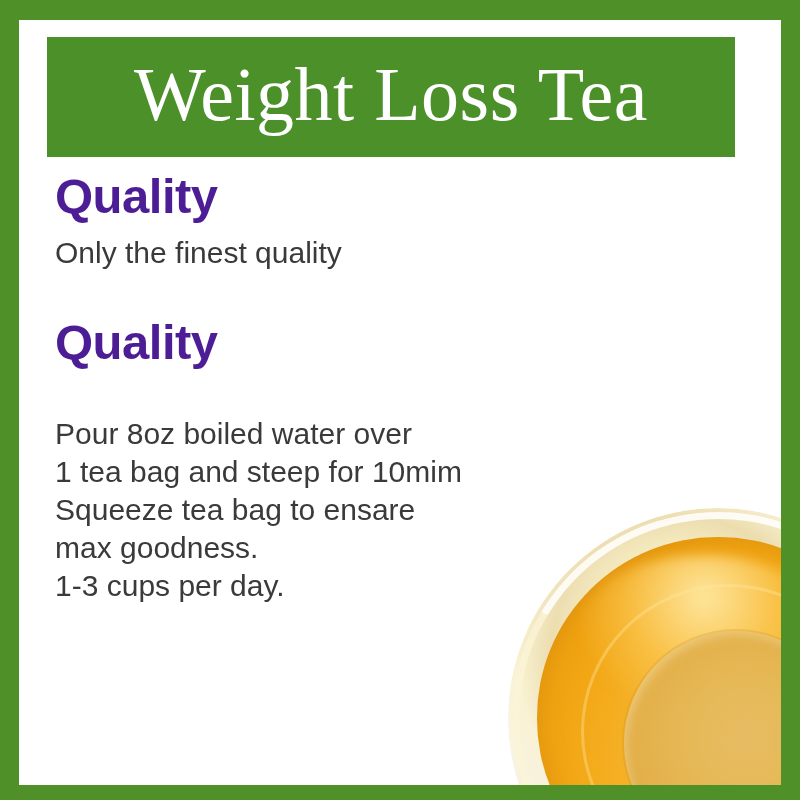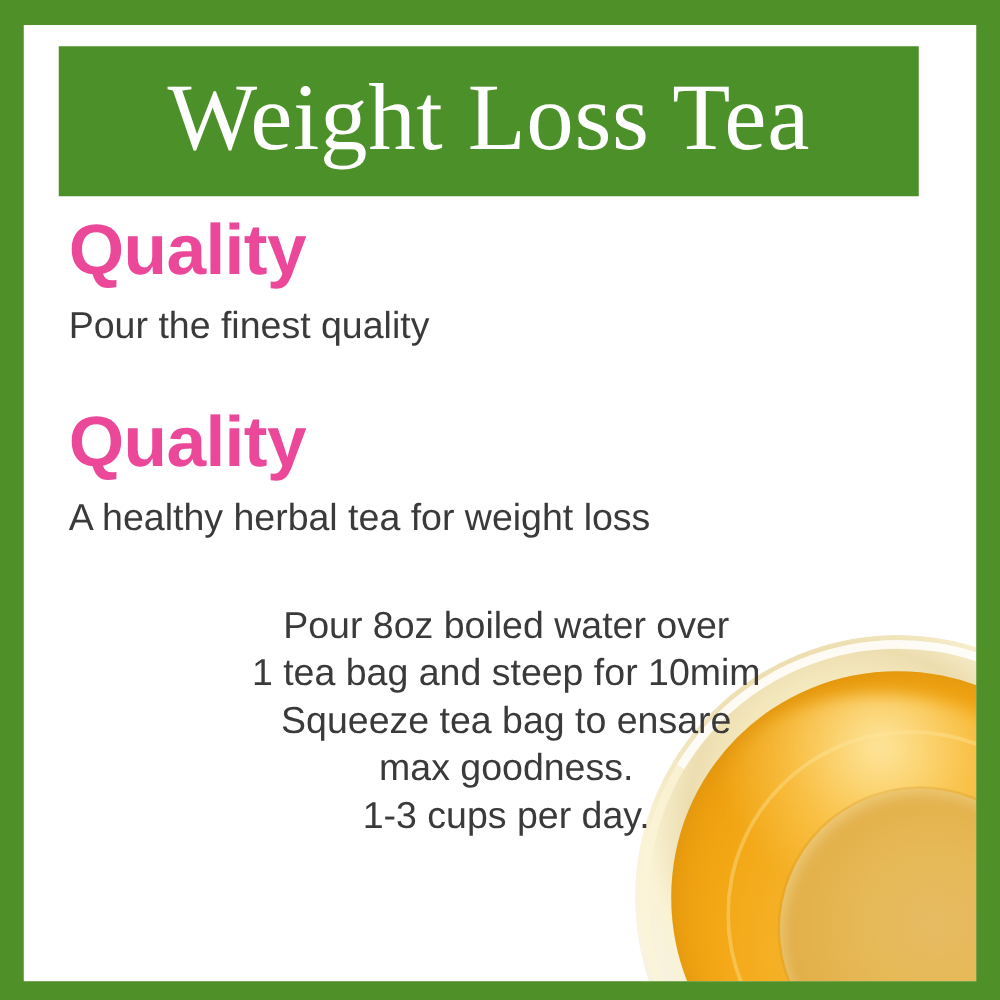--- a/index.html
+++ b/index.html
@@ -159,40 +159,40 @@
   #sections {
     position: absolute;
     left: 36px;           
     top: 152px;
     width: 700px;
   }
   .section { position: relative; }
   .section-heading {
     font-family: "Liberation Sans", sans-serif;
     font-weight: bold;
-    font-size: 57px;
+    font-size: 49px;
     line-height: 1.0;
-    color: #ec4899;
+    color: #4c1d95;
     margin: 0;
     letter-spacing: -0.5px;
   }
   .section-body {
     font-family: "Liberation Sans", sans-serif;
     font-size: 30px;
     line-height: 38px;
     color: #3a3a3a;
     margin: 0;
     white-space: pre-line;
   }
   #section-quality   { margin-top: 0px; }
   #section-quality   .section-body { margin-top: 13px; }
   #section-function  { margin-top: 46px; }
   #section-function  .section-body { margin-top: 13px; }
   #section-enjoy     { margin-top: 48px; }
-  #section-enjoy     .section-body { margin-top: 18px; text-align: center; }
+  #section-enjoy     .section-body { margin-top: 18px; }
 </style>
 </head>
 <body>
 
 <div id="label-card">
 
   <div id="page-body">
 
     <div id="tea-cup-photo">
       <div id="cup-glass-rim"></div>
@@ -205,26 +205,25 @@
     </div>
 
     <div id="title-band">
       <div id="page-title">Weight Loss Tea</div>
     </div>
 
     <div id="sections">
 
       <div class="section" id="section-quality">
         <h2 class="section-heading">Quality</h2>
-        <p class="section-body">Pour the finest quality</p>
+        <p class="section-body">Only the finest quality</p>
       </div>
 
       <div class="section" id="section-function">
         <h2 class="section-heading">Quality</h2>
-        <p class="section-body">A healthy herbal tea for weight loss</p>
       </div>
 
       <div class="section" id="section-enjoy">
         <p class="section-body">Pour 8oz boiled water over
 1 tea bag and steep for 10mim
 Squeeze tea bag to ensare
 max goodness.
 1-3 cups per day.</p>
       </div>
 

